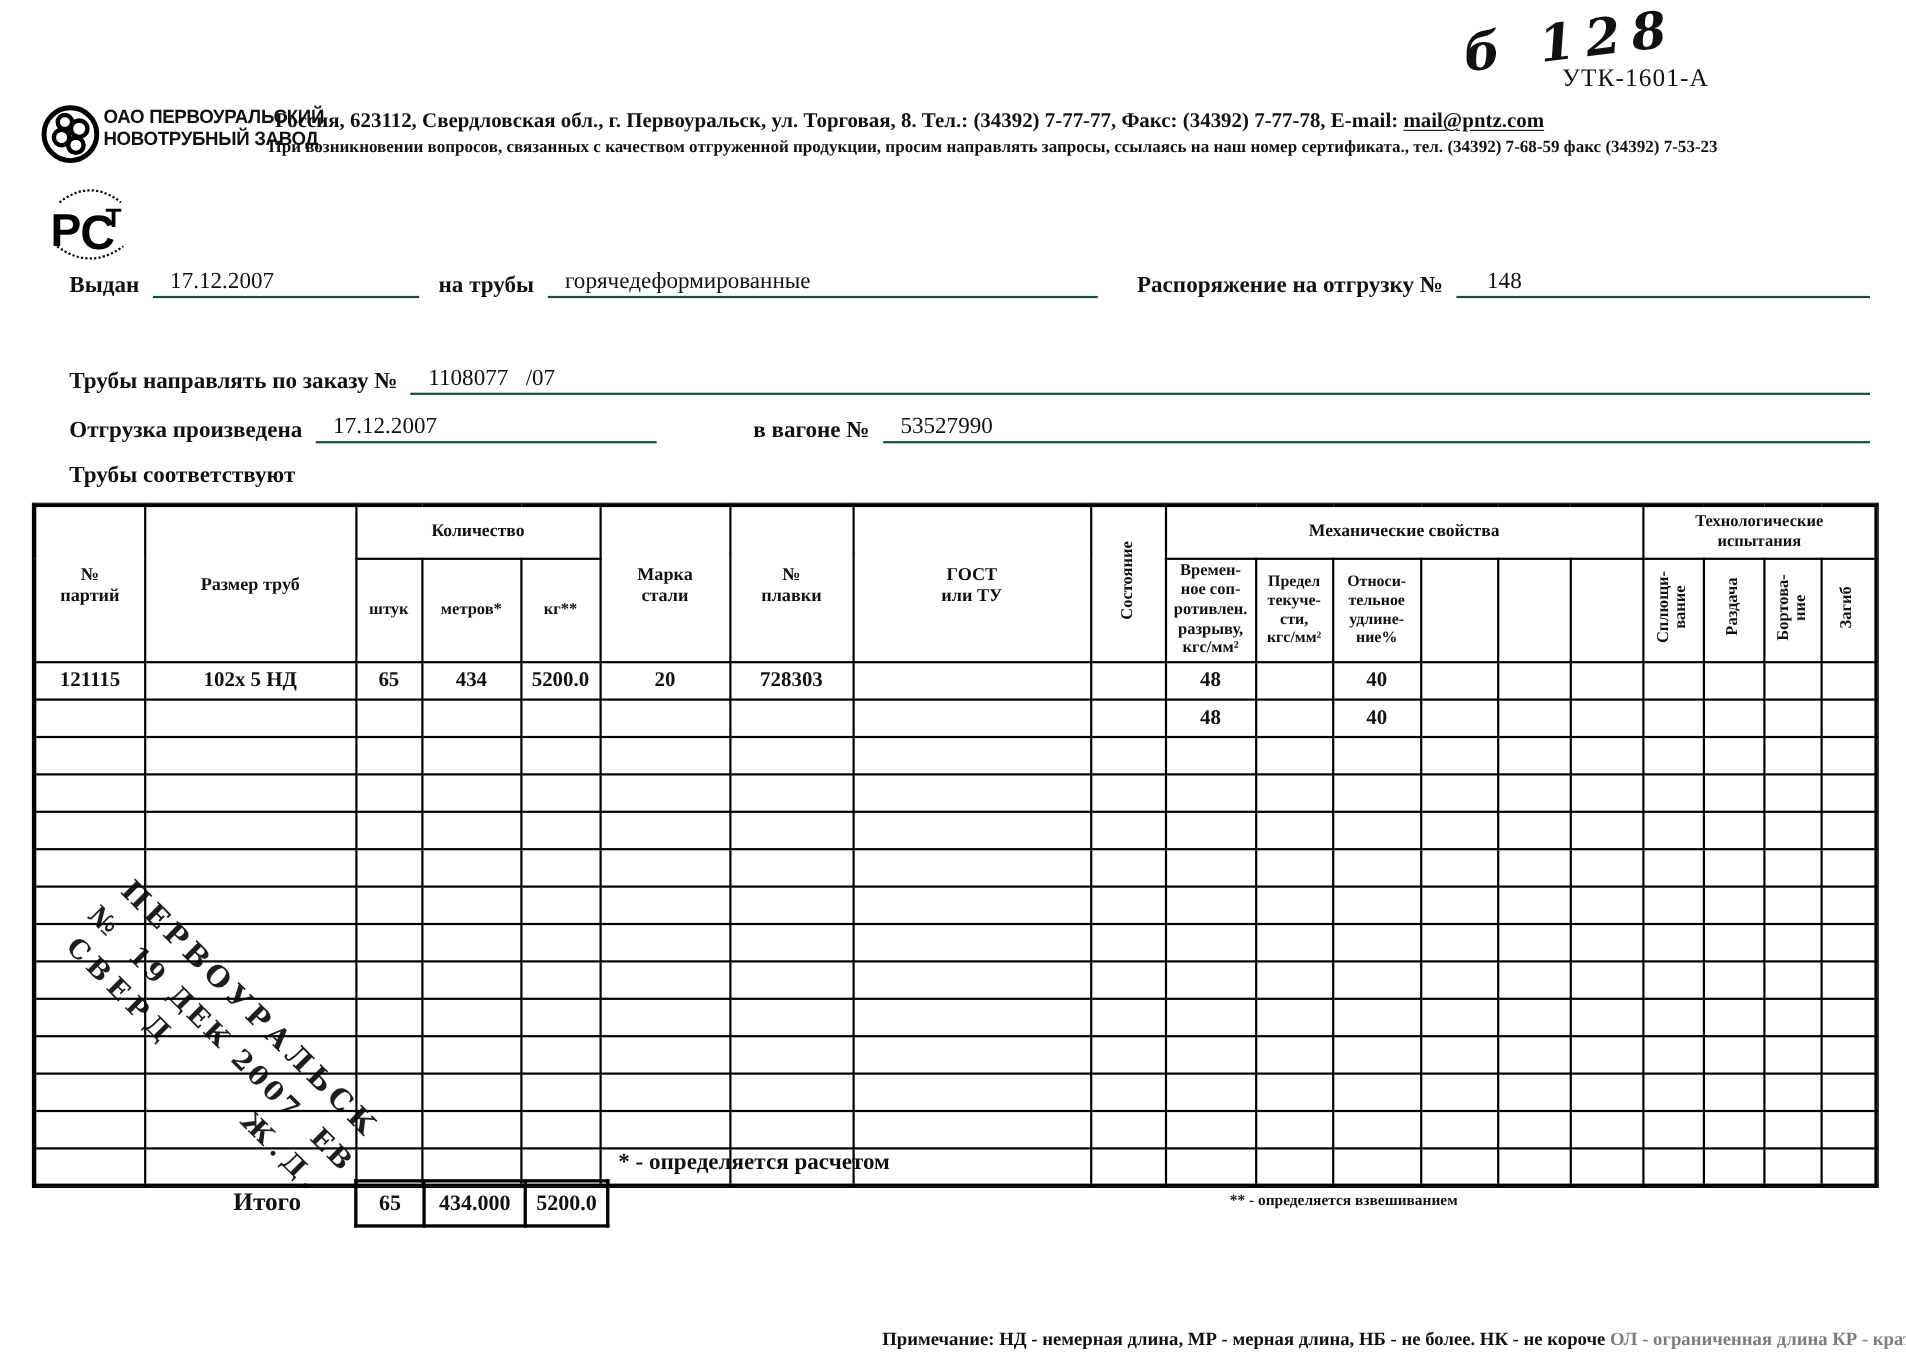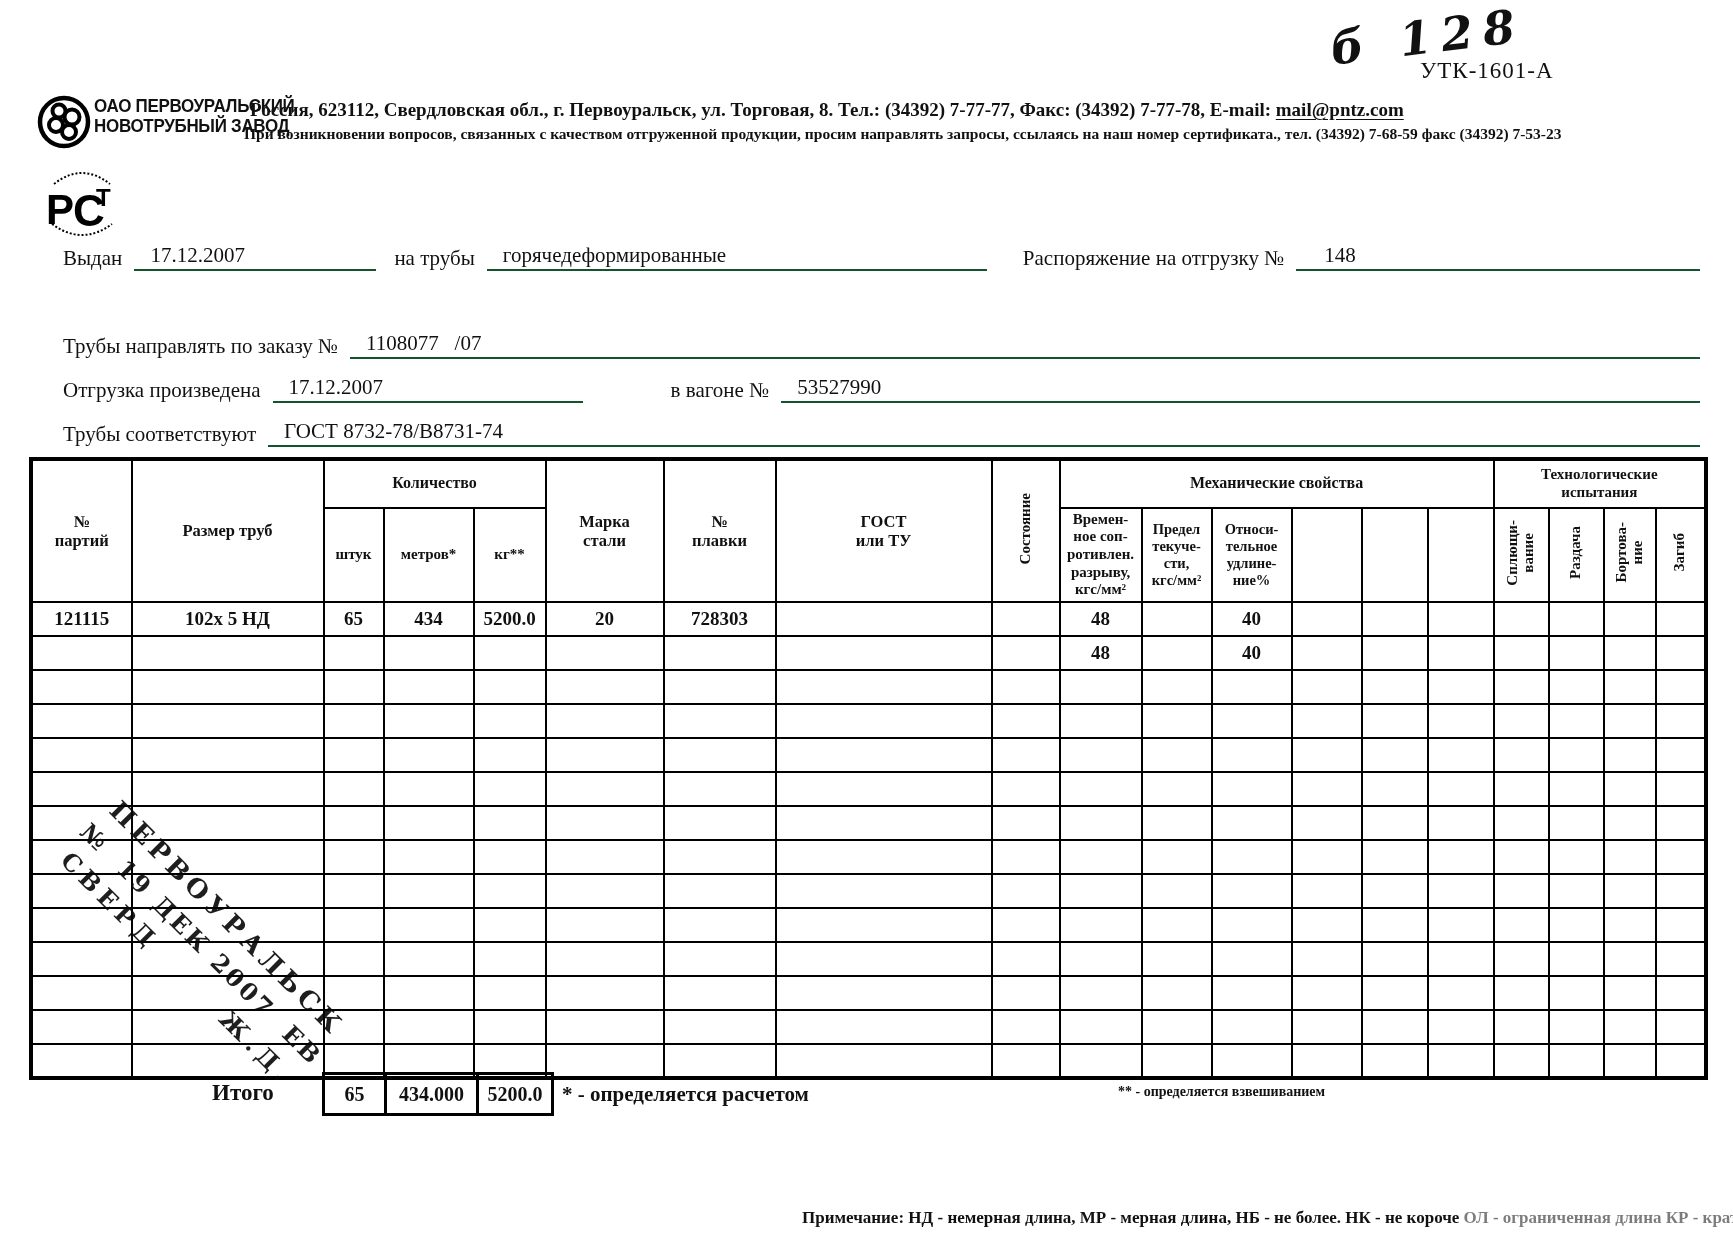--- a/index.html
+++ b/index.html
@@ -31,21 +31,21 @@
 
   .cert-title {
     position:absolute; left:0px; right:90px; top:176px; text-align:center;
     font-size:31px; font-weight:bold; white-space:pre;
   }
   .cert-title .t-name { font-style:italic; letter-spacing:0.5px; }
   .cert-title .t-num { font-style:normal; margin-left:34px; letter-spacing:1px; }
 
   
   .frow { position:absolute; left:63px; right:33px; display:flex; align-items:flex-end; font-size:21px; }
-  .frow .lbl { font-weight:normal; white-space:pre; padding-right:12px; }
+  .frow .lbl { font-weight:bold; white-space:pre; padding-right:12px; }
   .frow .fill {
     border-bottom:2px solid #14532d; min-height:28px; padding:0 4px 0 16px;
     white-space:pre; font-weight:bold;
   }
   .frow .fill.light { font-weight:normal; font-weight:500; }
   .grow { flex:1 1 auto; }
 
   
   table.cert { position:absolute; left:30px; top:458px; width:1674px; border-collapse:collapse; table-layout:fixed; }
   table.cert th, table.cert td { border:2px solid #000; }
@@ -66,21 +66,21 @@
   .h1row { height:48px; }
   .h2row { height:92px; }
 
   
   .totals-label { position:absolute; left:212px; top:1080px; font-size:23px; font-weight:bold; }
   table.totals { position:absolute; left:322px; top:1072px; border-collapse:collapse; }
   table.totals td {
     border:3px solid #000; height:41px; text-align:center;
     font-size:20px; font-weight:bold; white-space:pre;
   }
-  .fn-star  { position:absolute; left:562px;  top:1082px; font-size:21px; font-weight:bold; }
+  .fn-star  { position:absolute; left:562px;  top:1044px; font-size:21px; font-weight:bold; }
   .fn-dstar { position:absolute; left:1118px; top:1084px; font-size:14px; font-weight:bold; }
   .bottom-note { position:absolute; left:802px; top:1208px; font-size:17px; font-weight:bold; white-space:nowrap; }
   .bottom-note .tail { opacity:0.55; filter:blur(0.3px); }
 
   
   .stamp {
     position:absolute; left:28px; top:890px; width:348px; text-align:center;
     transform:rotate(45deg); font-family:"DejaVu Serif", serif; font-weight:bold;
     color:rgba(5,5,5,0.9); pointer-events:none; z-index:5; line-height:1.45;
   }
@@ -141,21 +141,20 @@
 
   <div class="frow" style="top:375px;">
     <span class="lbl">Отгрузка произведена</span>
     <span class="fill light" style="width:310px;">17.12.2007</span>
     <span class="lbl" style="padding-left:88px;">в вагоне №</span>
     <span class="fill light grow">53527990</span>
   </div>
 
   <div class="frow" style="top:419px;">
     <span class="lbl">Трубы соответствуют</span>
-    <span class="fill light grow">ГОСТ 8732-78/В8731-74</span>
   </div>
 
   <table class="cert">
     <colgroup>
       <col style="width:100px">
         <col style="width:192px">
       <col style="width:60px">
         <col style="width:90px">
         <col style="width:72px">
       <col style="width:118px">

